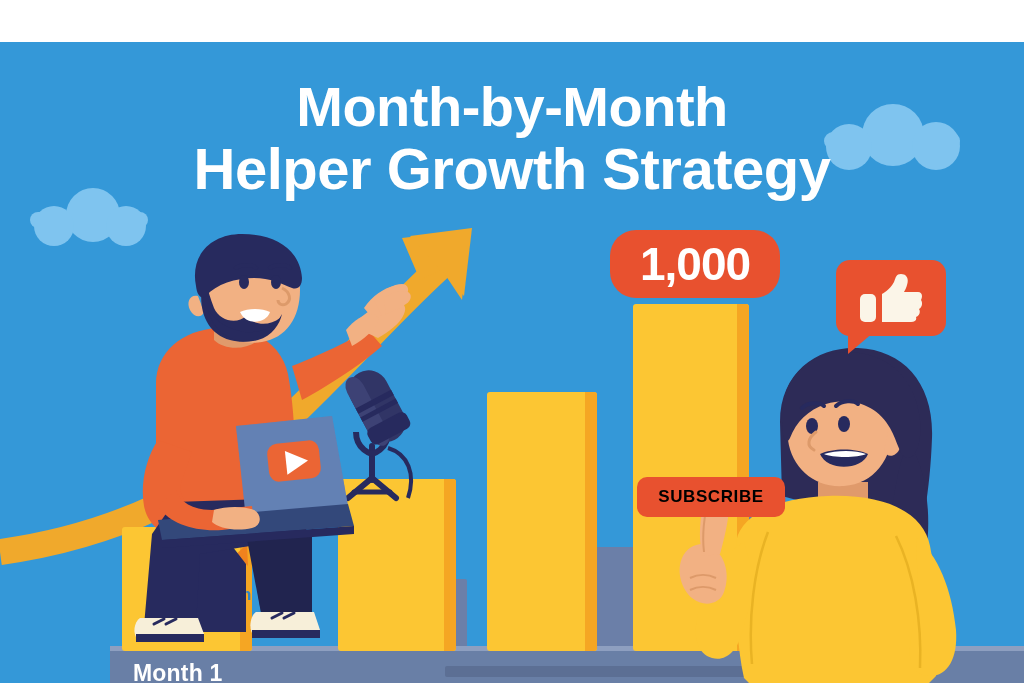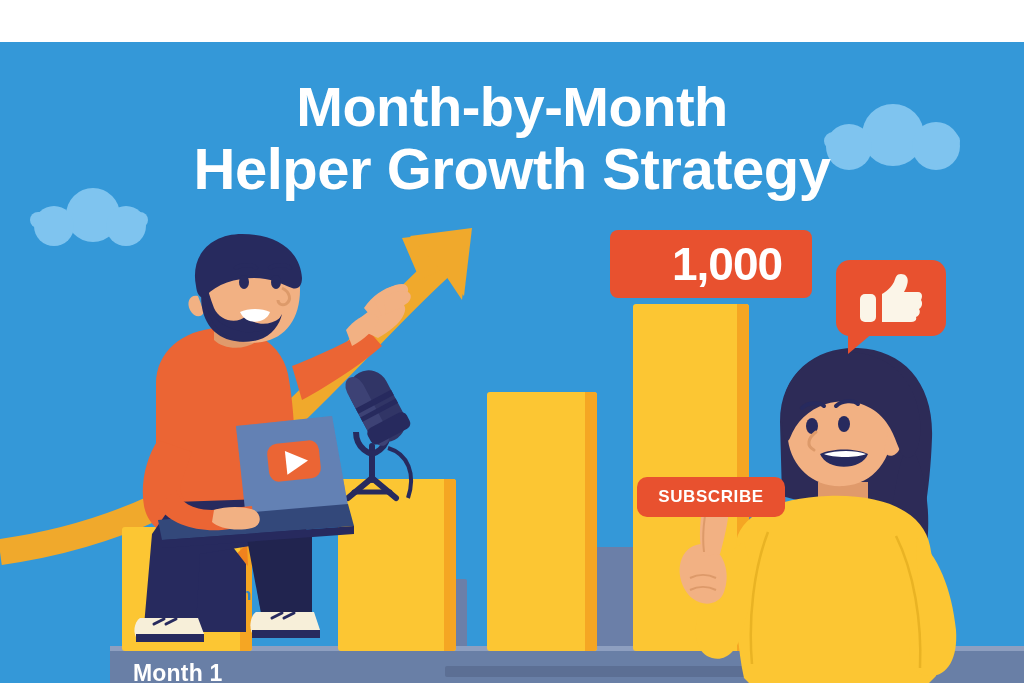--- a/index.html
+++ b/index.html
@@ -72,39 +72,38 @@
     background:#7a8cb0;
   }
 
   
   #arrow-svg{position:absolute;left:0;top:150px;width:640px;height:400px;z-index:12;}
 
   
   #count-badge{
     position:absolute;left:610px;top:188px;
     width:170px;height:68px;
-    background:#e8512f;border-radius:8px;
+    background:#e8512f;border-radius:26px;
     display:flex;align-items:center;justify-content:center;
     z-index:50;
-    padding-left:32px;
   }
   #count-badge span{
     color:#ffffff;font-weight:bold;font-size:46px;letter-spacing:-1px;
     font-family:"Liberation Sans", sans-serif;
   }
   #subscribe-btn{
     position:absolute;left:637px;top:435px;
     width:148px;height:40px;
     background:#e8512f;border-radius:10px;
     display:flex;align-items:center;justify-content:center;
     z-index:50;
     cursor:pointer;
   }
   #subscribe-btn span{
-    color:#ffffff;font-weight:bold;font-size:17px;letter-spacing:0.6px;
+    color:#000000;font-weight:bold;font-size:17px;letter-spacing:0.6px;
     font-family:"Liberation Sans", sans-serif;
   }
   #like-bubble{
     position:absolute;left:836px;top:218px;width:110px;height:76px;
     background:#e8512f;border-radius:14px;z-index:50;
   }
   #like-bubble .tail{
     position:absolute;left:12px;bottom:-18px;width:0;height:0;
     border-left:0 solid transparent;
     border-right:26px solid transparent;

